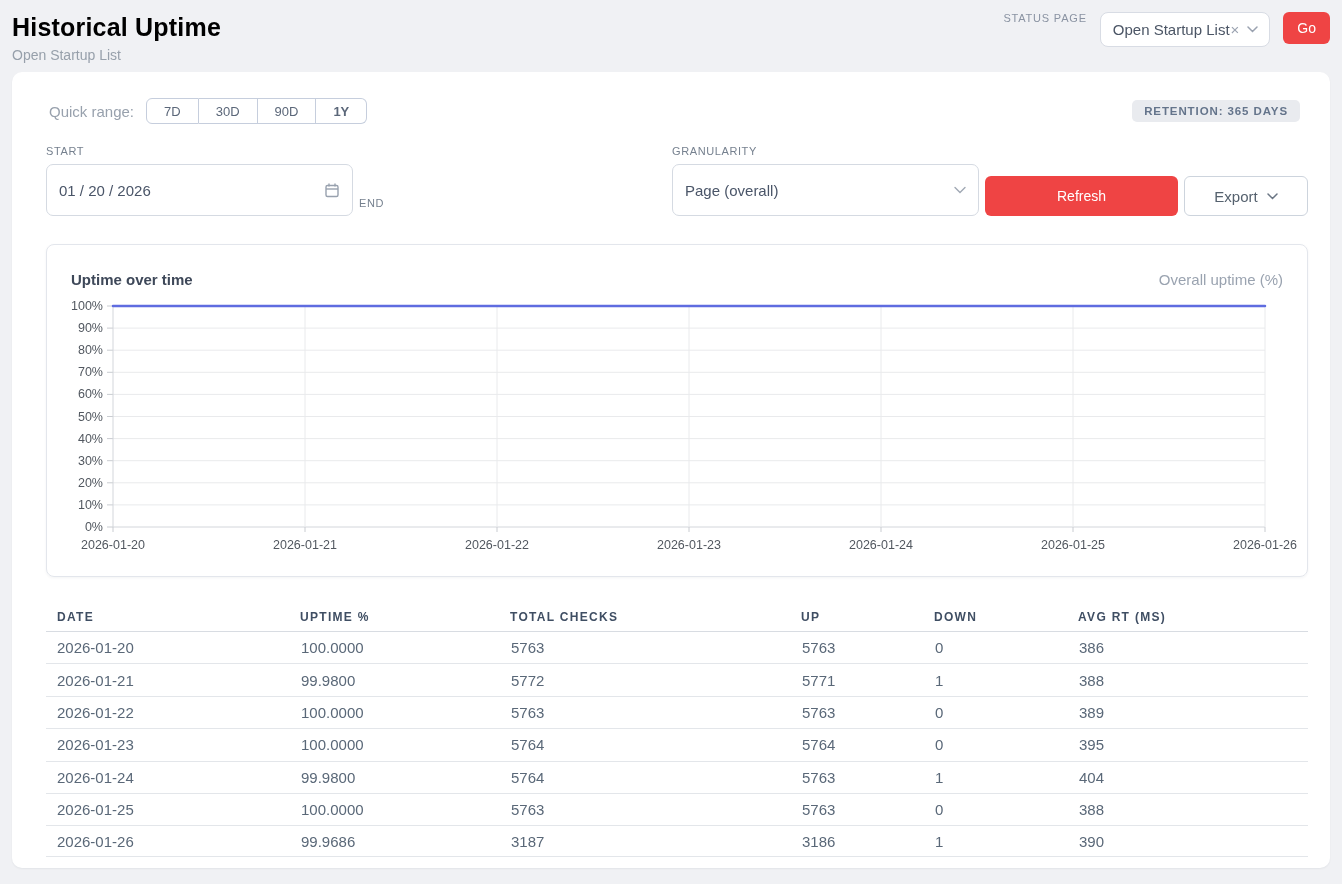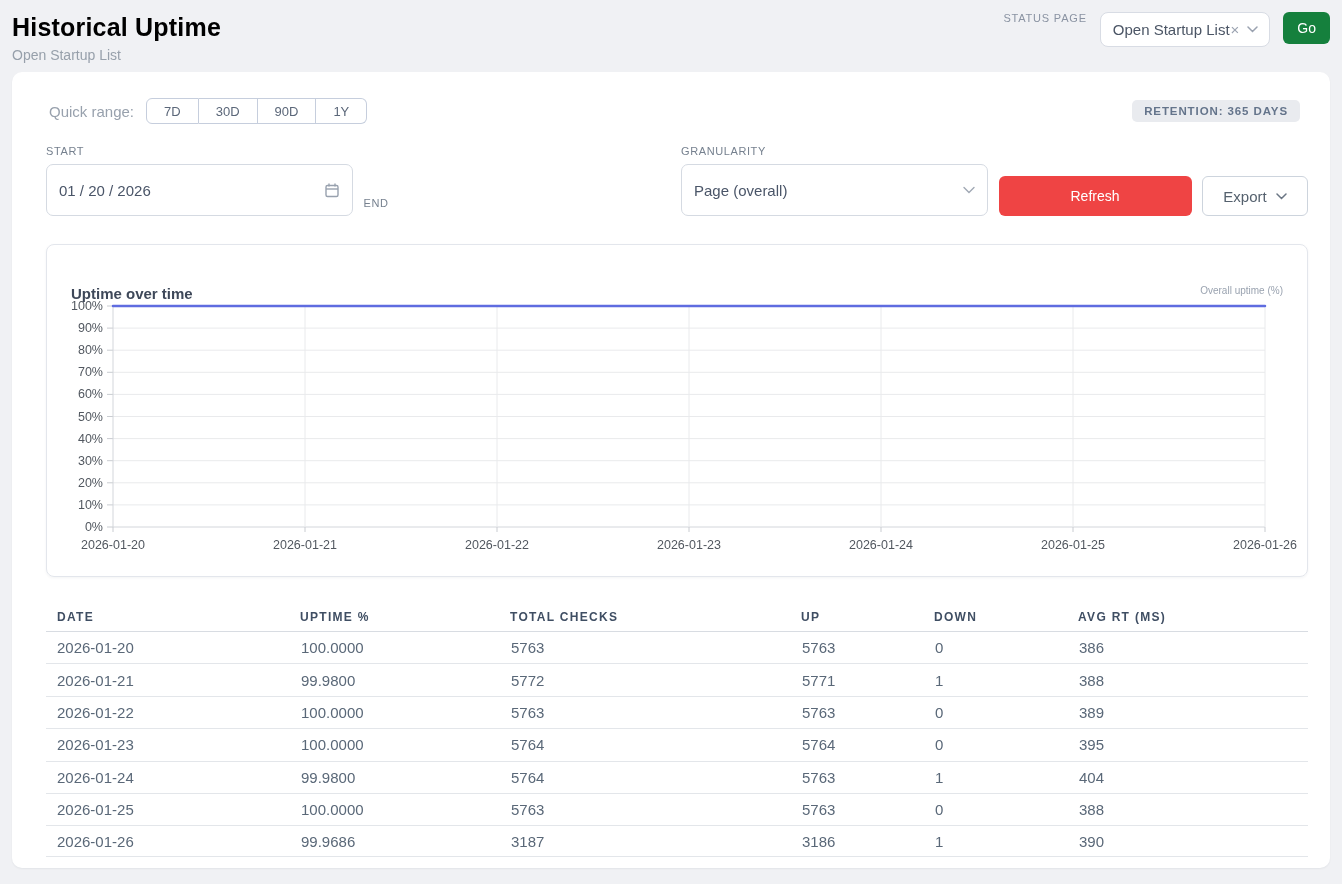--- a/index.html
+++ b/index.html
@@ -13,44 +13,44 @@
   }
   
   .header { display:flex; justify-content:space-between; align-items:flex-start; padding:10px 12px 0 12px; height:72px; }
   .title { font-size:25px; font-weight:700; color:#000000; margin:3px 0 5px; letter-spacing:.2px; }
   .subtitle { font-size:14px; color:#97a0ab; }
   .header-right { display:flex; align-items:flex-start; gap:13px; margin-top:2px; }
   .status-label { font-size:11px; color:#8a93a2; letter-spacing:.8px; }
   .select-box { display:flex; align-items:center; height:35px; background:#fff; border:1px solid #d8dce4; border-radius:8px; padding:0 11px 0 12px; font-size:15px; color:#4b5565; }
   .select-box .clear-x { color:#9aa2b0; font-size:15px; margin-left:1px; }
   .select-box svg { margin-left:8px; }
-  .go-btn { height:32px; padding:0 14px; background:#15803d; color:#fff; border:none; border-radius:6px; font-size:14px; font-family:inherit; cursor:pointer; }
+  .go-btn { height:32px; padding:0 14px; background:#ef4444; color:#fff; border:none; border-radius:6px; font-size:14px; font-family:inherit; cursor:pointer; }
   
   .panel { margin:0 12px; background:#fff; border-radius:10px; box-shadow:0 1px 2px rgba(20,30,50,.06); height:796px; padding:26px 22px 0 34px; }
   
   .row1 { display:flex; justify-content:space-between; align-items:center; height:26px; }
   .qr { display:flex; align-items:center; }
   .qr-label { font-size:15px; color:#98a1ad; margin:0 12px 0 3px; }
   .seg { display:flex; }
   .seg button { height:26px; padding:0 17px; background:#fff; border:1px solid #c6cedd; border-left:none; font-size:13px; color:#5b6779; font-family:inherit; cursor:pointer; }
   .seg button:first-child { border-left:1px solid #c6cedd; border-radius:6px 0 0 6px; }
-  .seg button:last-child { border-radius:0 6px 6px 0; }
+  .seg button:last-child { border-radius:0 6px 6px 0;font-weight:bold; }
   .badge { background:#e9ebef; border-radius:5px; padding:5px 12px; font-size:11.5px; font-weight:700; letter-spacing:.9px; color:#64748b; margin-right:8px; }
   
   .row2 { display:flex; margin-top:22px; justify-content:space-between; align-items:flex-end; }
   .field { width:307px; }
   .field-label { font-size:11px; line-height:11px; color:#76818f; letter-spacing:.6px; margin-bottom:7px; }
   .input { height:52px; border:1px solid #d5dae2; border-radius:7px; display:flex; align-items:center; justify-content:space-between; padding:0 12px; font-size:15px; color:#4a5568; background:#fff; }
   .refresh-btn { width:193px; height:40px; background:#ef4444; border:none; border-radius:6px; color:#fff; font-size:14px; font-family:inherit; cursor:pointer; }
-  .export-btn { width:106px; height:40px; border:1px solid #cdd4dd; border-radius:6px; background:#fff; color:#55616e; font-size:15px; font-family:inherit; display:flex; align-items:center; justify-content:center; gap:9px; cursor:pointer; }
+  .export-btn { width:124px; height:40px; border:1px solid #cdd4dd; border-radius:6px; background:#fff; color:#55616e; font-size:15px; font-family:inherit; display:flex; align-items:center; justify-content:center; gap:9px; cursor:pointer; }
   
   .card { margin-top:28px; border:1px solid #e3e6ec; border-radius:8px; box-shadow:0 1px 3px rgba(20,30,50,.05); height:333px; position:relative; }
-  .card-head { position:absolute; top:40px; left:24px; right:24px; display:flex; justify-content:space-between; }
+  .card-head { position:absolute; top:26px; left:24px; right:24px; display:flex; justify-content:space-between; }
   .card-title { font-size:15px; font-weight:700; color:#3e4859; }
-  .card-right-label { font-size:10px; color:#9aa3b0; }
+  .card-right-label { font-size:15px; color:#9aa3b0; }
   #chart-svg { position:absolute; left:0; top:0; }
   
   .table-wrap { margin-top:33px; }
   table { width:100%; border-collapse:collapse; table-layout:fixed; }
   th { font-size:12px; letter-spacing:1.3px; color:#3f4e63; font-weight:700; text-align:left; padding:0 0 7px 0; border-bottom:1px solid #d8dce2; }
   th:first-child, td:first-child { padding-left:11px; }
   td { height:32.4px; font-size:15px; color:#5a6878; border-bottom:1px solid #e3e6ea; padding-top:0; padding-bottom:0; }
   tbody tr:last-child td { height:31px; }
 </style>
 </head>

